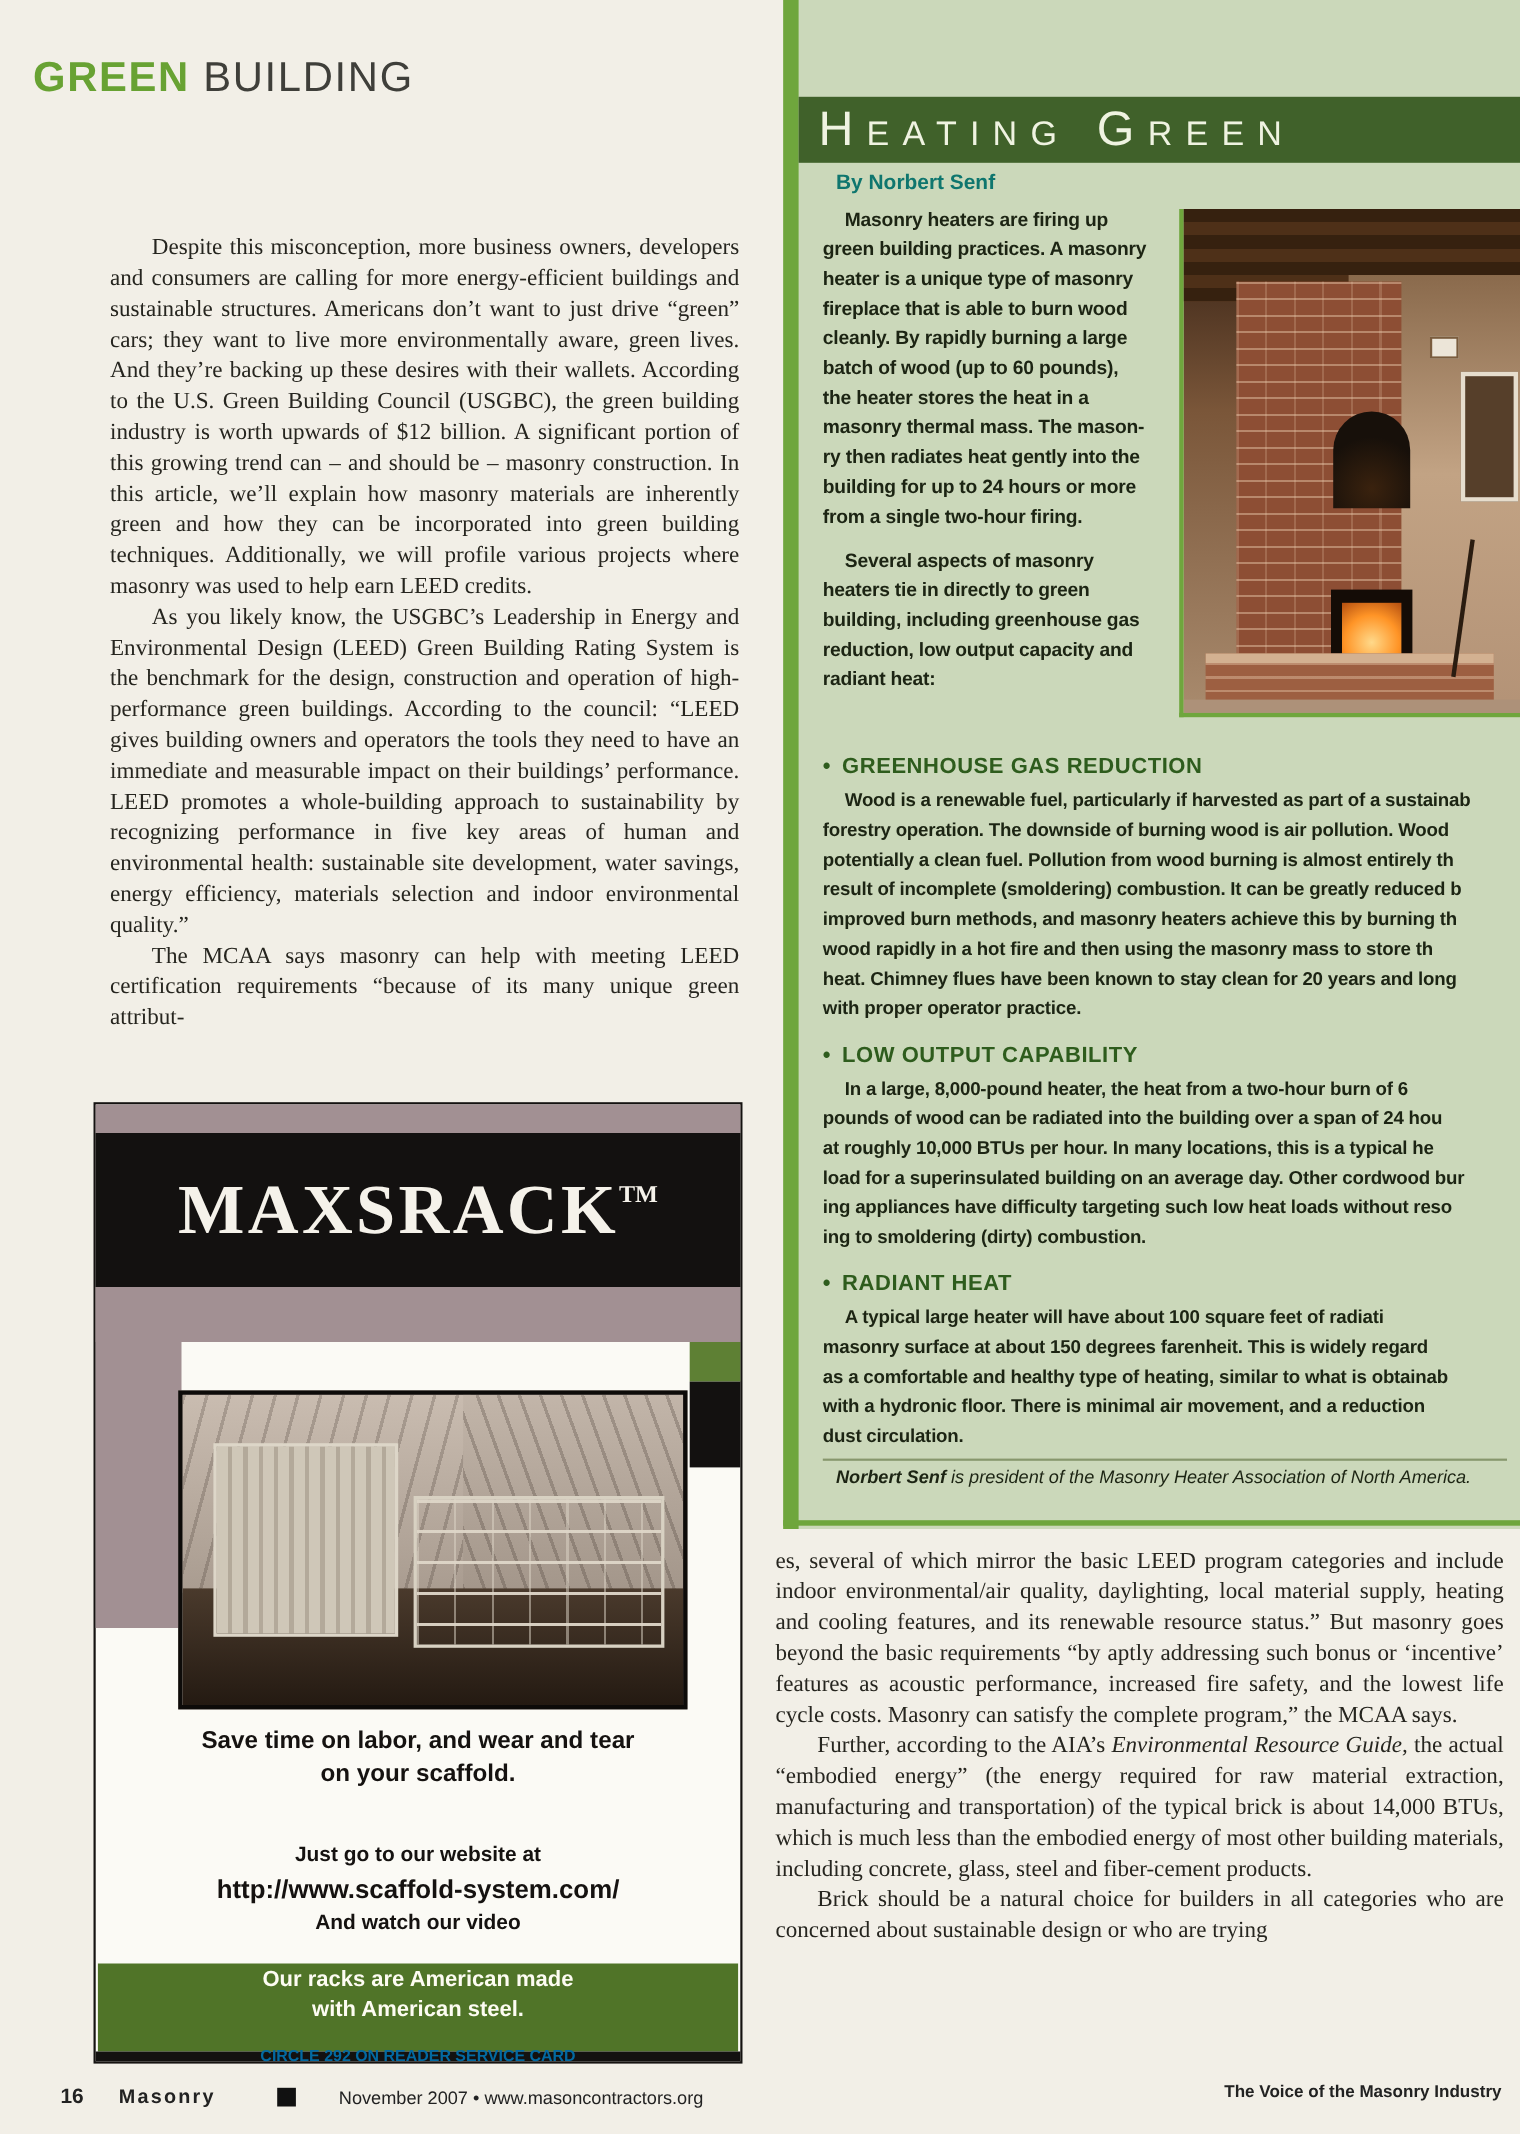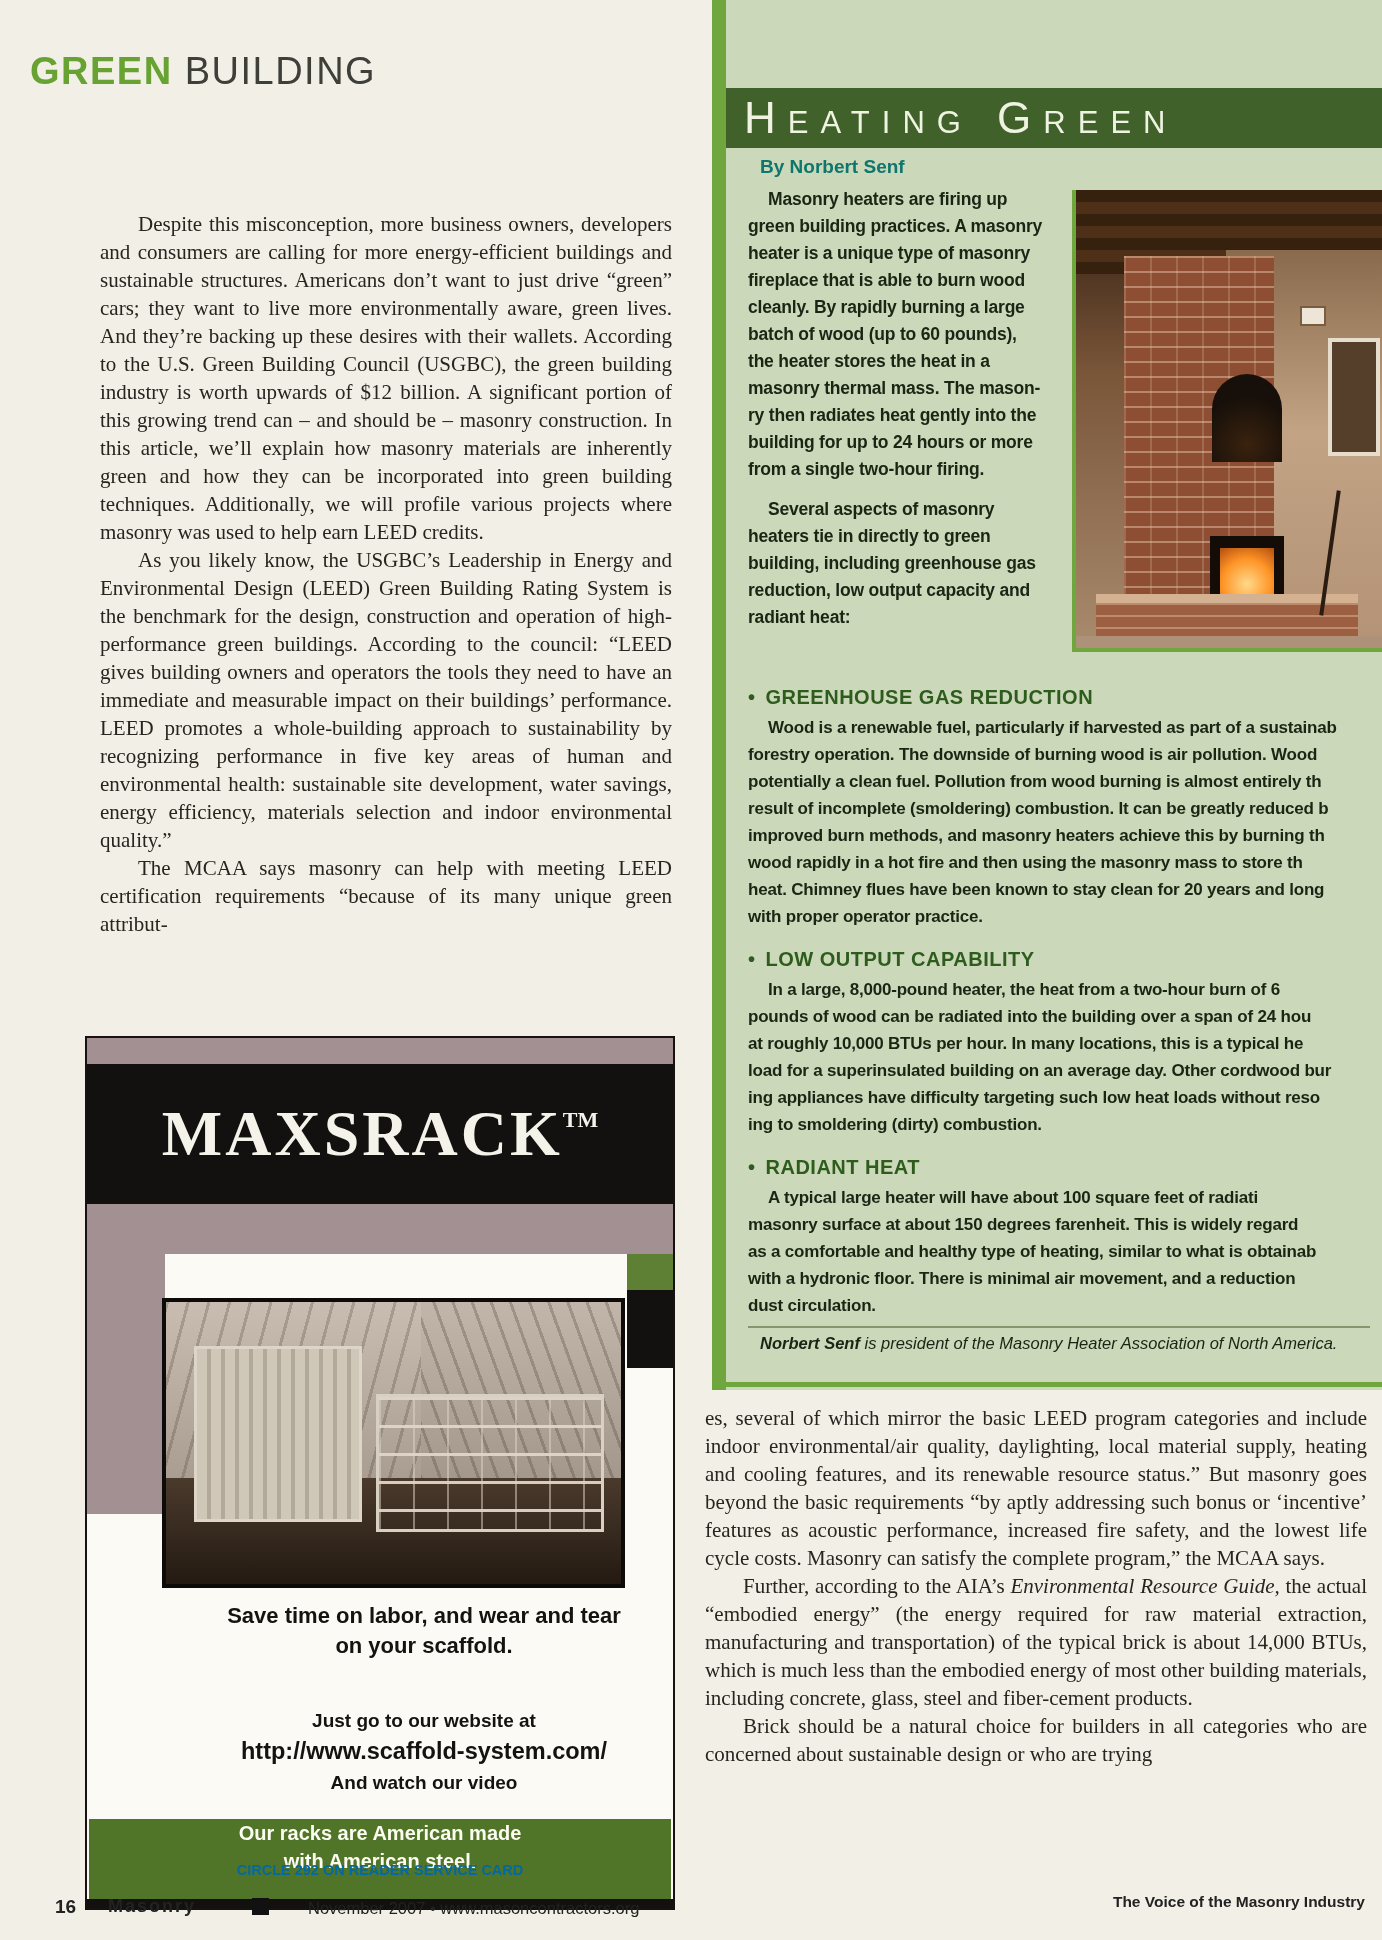--- a/index.html
+++ b/index.html
@@ -78,21 +78,21 @@
                background:radial-gradient(circle at 50% 60%, #ffd98a 0%, #ff9426 55%, #b24e10 100%); }
   .fp-hearth { position:absolute; left:20px; top:404px; width:262px; height:46px;
                background-color:#9d5f41;
                background-image:repeating-linear-gradient(180deg, rgba(236,206,176,.4) 0 2px, transparent 2px 12px);
                border-top:9px solid #d3b191; }
   .fp-floor { position:absolute; left:0; bottom:0; width:100%; height:12px; background:#ad9179; }
   .fp-tool { position:absolute; left:252px; top:300px; width:4px; height:126px;
                background:#2a1c10; transform:rotate(8deg); }
 
   
-  #ad { position:absolute; left:85px; top:1036px; width:590px; height:874px;
+  #ad { position:absolute; left:85px; top:1002px; width:590px; height:874px;
         background:#fbfaf5; border:2px solid #151210; }
   .ad-strip-top { position:absolute; left:0; top:0; width:586px; height:26px; background:#a29093; }
   .ad-black-band { position:absolute; left:0; top:26px; width:586px; height:140px; background:#131110;
         display:flex; align-items:center; justify-content:center; }
   .ad-brand { color:#f5f2ea; font-family:"Liberation Serif", serif; font-weight:700;
         font-size:64px; letter-spacing:3px; }
   .ad-brand sup { font-size:22px; vertical-align:28px; letter-spacing:0; }
   .ad-mauve-left { position:absolute; left:0; top:166px; width:78px; height:310px; background:#a29093; }
   .ad-mauve-top { position:absolute; left:0; top:166px; width:586px; height:50px; background:#a29093; }
   .ad-deco-green { position:absolute; left:540px; top:216px; width:46px; height:36px; background:#5e8034; }
@@ -110,21 +110,21 @@
   .hut-ground { position:absolute; left:0; top:176px; width:455px; height:106px;
         background:linear-gradient(180deg,#4a3a2c 0%,#241a12 100%); }
   .rack1 { position:absolute; left:28px; top:44px; width:168px; height:176px;
         border:3px solid #ddd6c8;
         background:repeating-linear-gradient(90deg,#cfc7b8 0 10px,#b3a99a 10px 14px); }
   .rack2 { position:absolute; left:210px; top:92px; width:228px; height:138px;
         border:3px solid #d8d1c2;
         background:
           repeating-linear-gradient(180deg, rgba(222,214,200,.95) 0 3px, transparent 3px 28px),
           repeating-linear-gradient(90deg, rgba(222,214,200,.5) 0 2px, transparent 2px 34px); }
-  .ad-text { position:absolute; width:586px; text-align:center; color:#151210; font-weight:700;margin-left:44px; }
+  .ad-text { position:absolute; width:586px; text-align:center; color:#151210; font-weight:700; }
   #ad-tagline { top:563px; font-size:22px; line-height:30px; white-space:pre-line; }
   #ad-cta1 { top:672px; font-size:19px; }
   #ad-url  { top:700px; font-size:23.5px; }
   #ad-cta2 { top:734px; font-size:19px; }
   #ad-banner { position:absolute; left:2px; top:781px; width:582px; height:80px; background:#507428;
         color:#fdfcf2; font-weight:700; font-size:20px; line-height:28px; text-align:center;
         white-space:pre-line; }
   .ad-strip-bottom { position:absolute; left:0; top:861px; width:586px; height:9px; background:#131110; }
   #circle-line { position:absolute; left:85px; top:1862px; width:590px; text-align:center;
         font-size:14.5px; font-weight:700; color:#0369a1; }

